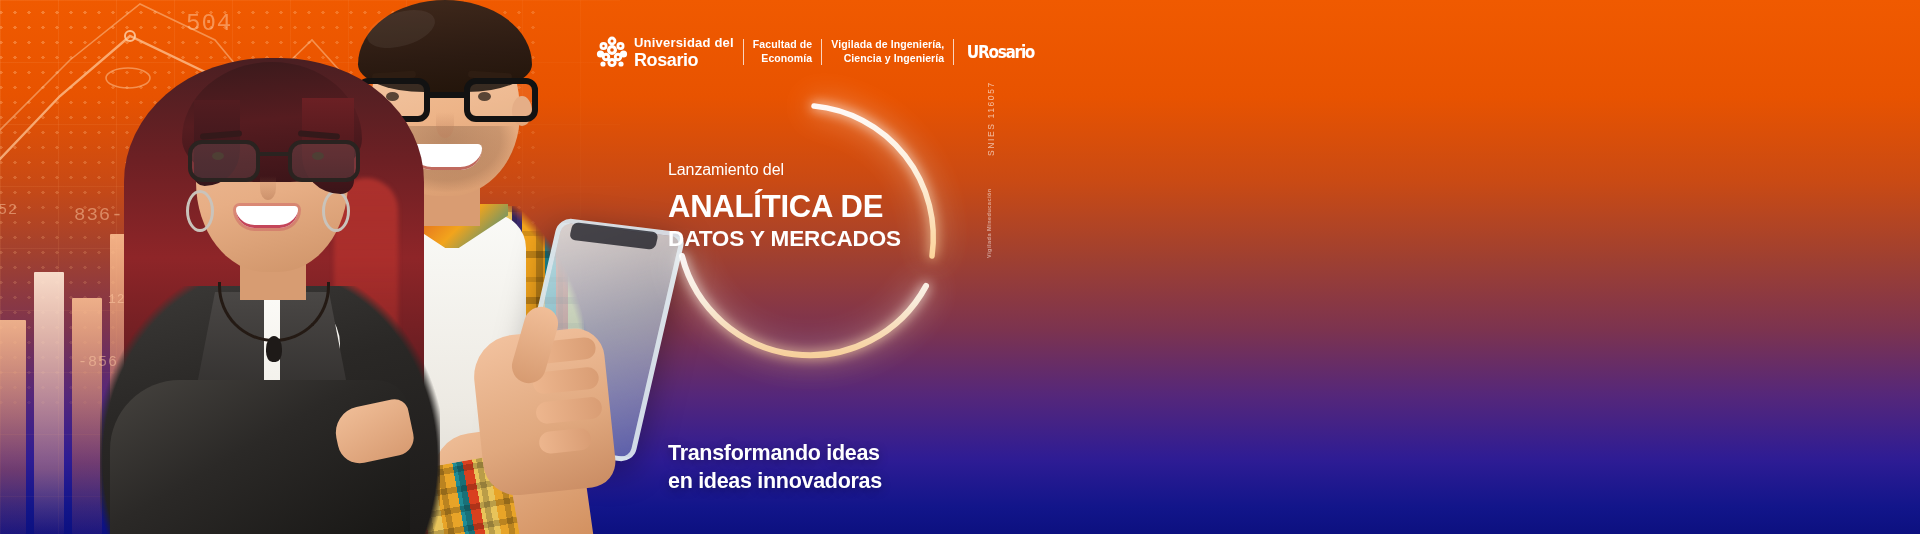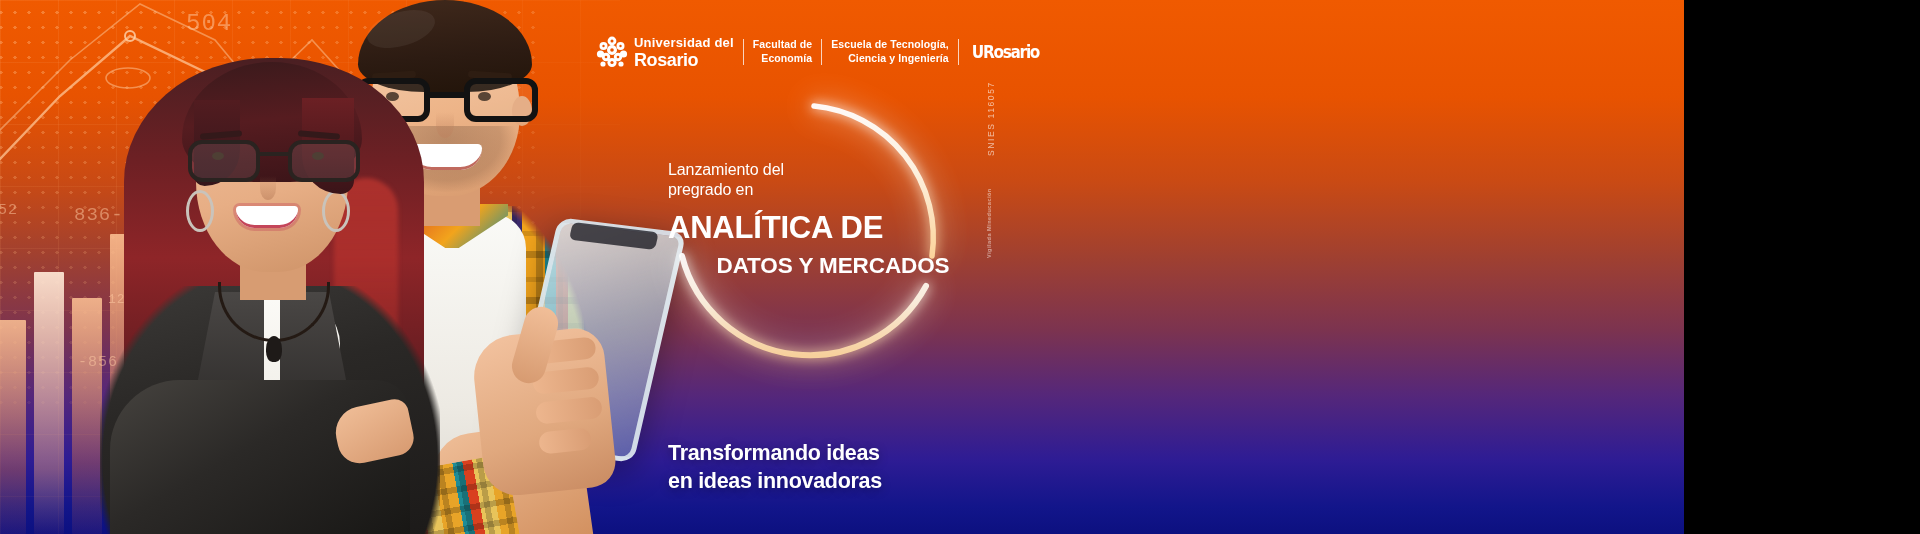--- a/index.html
+++ b/index.html
@@ -3,21 +3,21 @@
 <meta charset="utf-8">
 <style>
   * { margin:0; padding:0; box-sizing:border-box; }
   html, body {
     width:1920px; height:534px; overflow:hidden;
     font-family:"Liberation Sans", sans-serif;
     background:#000;
   }
 
   .banner {
-    position:relative; width:1684px; height:534px; overflow:hidden;
+    position:relative; width:1920px; height:534px; overflow:hidden;
     background:linear-gradient(180deg,
       #F05A00 0%,
       #E85300 18%,
       #C94A14 34%,
       #A04030 48%,
       #7B3350 62%,
       #55277A 74%,
       #2E1C94 86%,
       #12158A 95%,
       #0C1080 100%);
@@ -286,21 +286,21 @@
   .ur-mark {
     color:#fff; font-size:17px; font-weight:700; letter-spacing:-1.4px;
     font-family:"DejaVu Sans", sans-serif; transform:scaleX(.9);
     white-space:nowrap;
   }
 
   
   .headline { position:absolute; left:668px; top:160px; width:330px; }
   .hl-kicker { color:#FFFFFF; font-size:16px; font-weight:400; line-height:1.28; letter-spacing:-.1px; }
   .hl-main { color:#FFFFFF; font-size:31px; font-weight:700; line-height:1.06; letter-spacing:-.2px; margin-top:11px; }
-  .hl-sub { color:#FFFFFF; font-size:22.5px; font-weight:700; line-height:1.1; letter-spacing:-.1px; margin-top:9px;text-align:center; }
+  .hl-sub { color:#FFFFFF; font-size:22.5px; font-weight:700; line-height:1.1; letter-spacing:-.1px; margin-top:3px; }
 
   
   .tagline { position:absolute; left:668px; top:440px; width:330px; }
   .tg-line { color:#FFFFFF; font-size:21.5px; font-weight:700; line-height:1.28; letter-spacing:-.3px;
              text-shadow:0 2px 10px rgba(0,0,0,.35); }
 
   
   .vert { position:absolute; left:986px; }
   .vert-inner {
     transform:rotate(-90deg); transform-origin:left top;
@@ -471,30 +471,29 @@
       <div class="logo-sm">Universidad del</div>
       <div class="logo-lg">Rosario</div>
     </div>
     <div class="logo-sep"></div>
     <div class="logo-block">
       <div class="logo-two">Facultad de</div>
       <div class="logo-two">Economía</div>
     </div>
     <div class="logo-sep"></div>
     <div class="logo-block">
-      <div class="logo-two">Escuela de Tecnología,</div>
+      <div class="logo-two">Vigilada de Ingeniería,</div>
       <div class="logo-two">Ciencia y Ingeniería</div>
     </div>
     <div class="logo-sep"></div>
     <div class="ur-mark">URosario</div>
   </div>
 
   <div class="headline">
     <div class="hl-kicker">Lanzamiento del</div>
-    <div class="hl-kicker">pregrado en</div>
     <div class="hl-main">ANALÍTICA DE</div>
     <div class="hl-sub">DATOS Y MERCADOS</div>
   </div>
 
   <div class="tagline">
     <div class="tg-line">Transformando ideas</div>
     <div class="tg-line">en ideas innovadoras</div>
   </div>
 
   <div class="vert snies">

